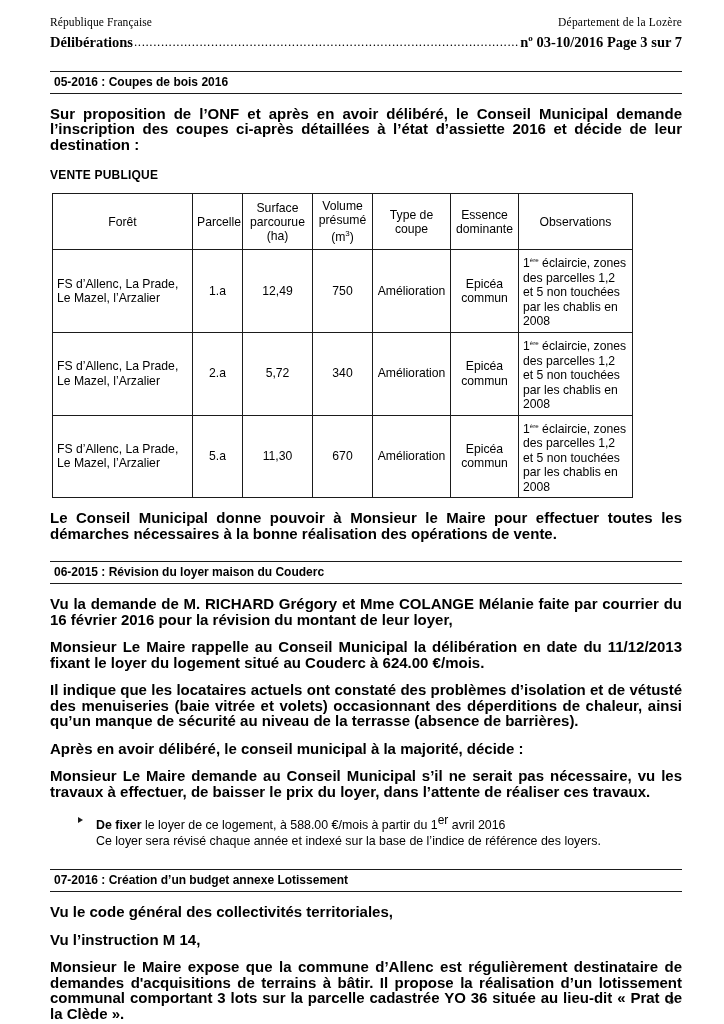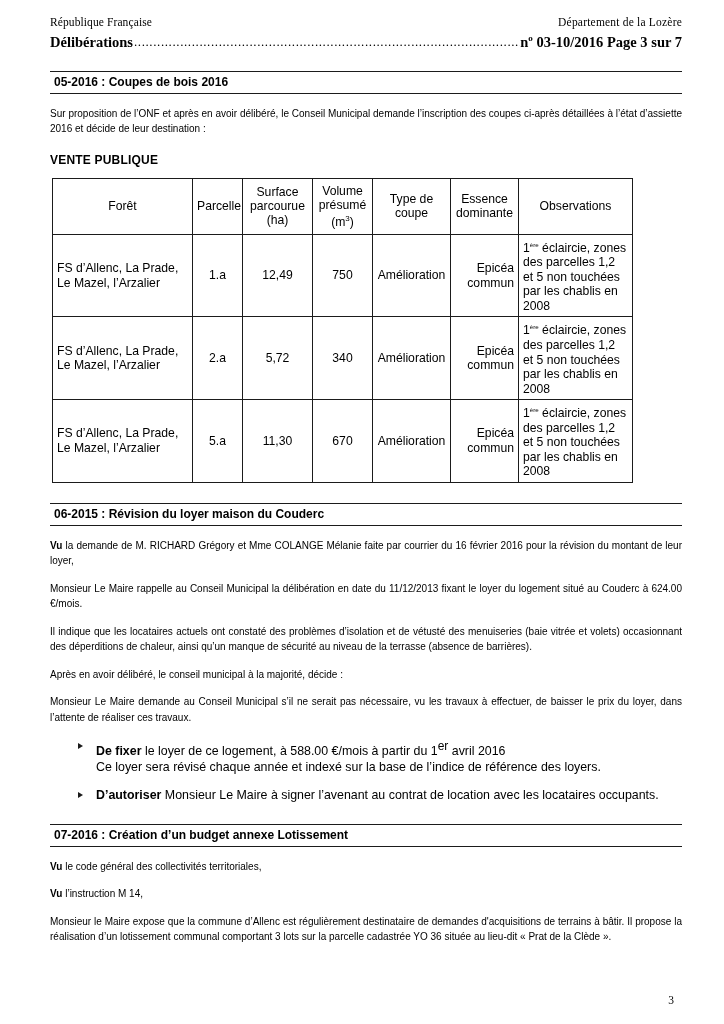--- a/index.html
+++ b/index.html
@@ -70,25 +70,26 @@
     padding: 3px 4px 3px 4px;
     font-size: 12px;
     font-weight: bold;
     line-height: 15px;
     width: 632px;
     box-sizing: border-box;
   }
 
   
   p.body {
-    font-size: 10px;
+    font-size: 15px;
     line-height: 15.5px;
     text-align: justify;
     margin: 12px 0 0 0;
     width: 632px;
+    font-weight: bold;
   }
   .sub-head {
     font-size: 12px;
     font-weight: bold;
     margin: 16px 0 0 0;
     letter-spacing: .2px;
   }
 
   
   table.coupes {
@@ -119,21 +120,21 @@
   .col-foret   { width: 140px; }
   .col-parcelle{ width: 50px;  }
   .col-surface { width: 70px;  }
   .col-volume  { width: 60px;  }
   .col-type    { width: 78px;  }
   .col-essence { width: 68px;  }
   .col-obs     { width: 114px; }
 
   td.c-foret   { text-align: left;   padding-left: 6px; }
   td.c-center  { text-align: center; }
-  td.c-left    { text-align: right;   padding-left: 5px; margin-top: 44px; }
+  td.c-left    { text-align: center;   padding-left: 5px; margin-top: 44px; }
   td.c-obs {
     font-size: 8.6px;
     line-height: 10.6px;
     text-align: left;
     padding: 2px 3px 2px 4px;
   }
   td.c-obs sup { font-size: 6.2px; vertical-align: super; }
   th sup { font-size: 8px; vertical-align: super; }
 
   
@@ -261,43 +262,40 @@
         <td class="c-center">5.a</td>
         <td class="c-center">11,30</td>
         <td class="c-center">670</td>
         <td class="c-center">Amélioration</td>
         <td class="c-left">Epicéa commun</td>
         <td class="c-obs"><span>1</span><sup>ère</sup><span> éclaircie, zones des parcelles 1,2 et 5 non touchées par les chablis en 2008</span></td>
       </tr>
     </tbody>
   </table>
 
+  <p class="body">Le Conseil Municipal donne pouvoir à Monsieur le Maire pour effectuer toutes les démarches nécessaires à la bonne réalisation des opérations de vente.</p>
 
   <div class="section-head">06-2015 : Révision du loyer maison du Couderc</div>
 
   <p class="body"><b>Vu</b><span> la demande de M. RICHARD Grégory et Mme COLANGE Mélanie faite par courrier du 16 février 2016 pour la révision du montant de leur loyer,</span></p>
 
   <p class="body">Monsieur Le Maire rappelle au Conseil Municipal la délibération en date du 11/12/2013 fixant le loyer du logement situé au Couderc à 624.00 €/mois.</p>
 
   <p class="body">Il indique que les locataires actuels ont constaté des problèmes d’isolation et de vétusté des menuiseries (baie vitrée et volets) occasionnant des déperditions de chaleur, ainsi qu’un manque de sécurité au niveau de la terrasse (absence de barrières).</p>
 
   <p class="body">Après en avoir délibéré, le conseil municipal à la majorité, décide :</p>
 
   <p class="body">Monsieur Le Maire demande au Conseil Municipal s’il ne serait pas nécessaire, vu les travaux à effectuer, de baisser le prix du loyer, dans l’attente de réaliser ces travaux.</p>
 
   <ul class="bullets">
     <li>
       <span class="tri"></span>
       <b>De fixer</b><span> le loyer de ce logement, à 588.00 €/mois à partir du 1</span><sup>er</sup><span> avril 2016</span>
       <span class="sub-line">Ce loyer sera révisé chaque année et indexé sur la base de l’indice de référence des loyers.</span>
     </li>
-    <li>
-      <span class="tri"></span>
-      <b>D’autoriser</b><span> Monsieur Le Maire à signer l’avenant au contrat de location avec les locataires occupants.</span>
-    </li>
   </ul>
 
   <div class="section-head">07-2016 : Création d’un budget annexe Lotissement</div>
 
   <p class="body"><b>Vu</b><span> le code général des collectivités territoriales,</span></p>
 
   <p class="body"><b>Vu</b><span> l’instruction M 14,</span></p>
 
   <p class="body">Monsieur le Maire expose que la commune d’Allenc est régulièrement destinataire de demandes d'acquisitions de terrains à bâtir. Il propose la réalisation d’un lotissement communal comportant 3 lots sur la parcelle cadastrée YO 36 située au lieu-dit « Prat de la Clède ».</p>
 

